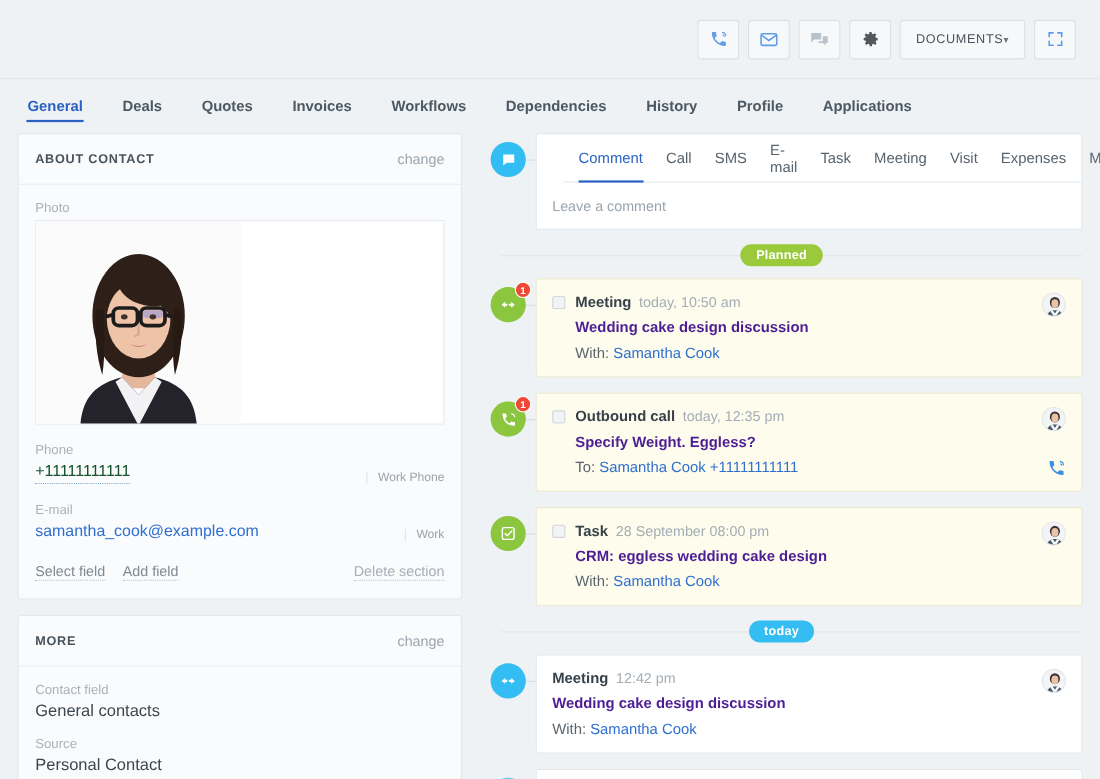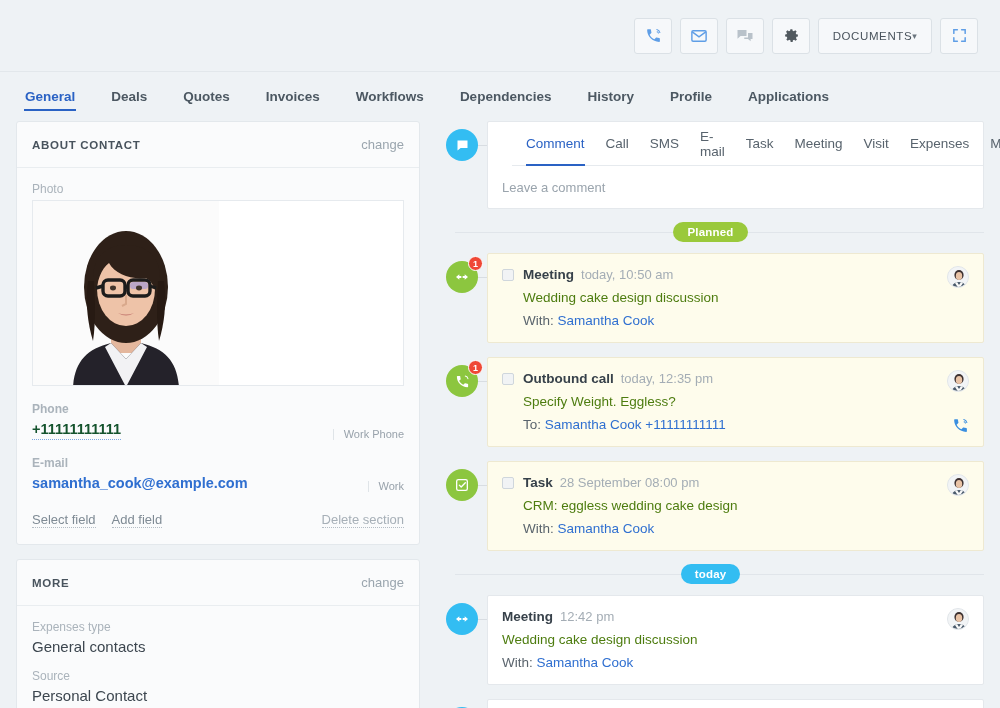--- a/index.html
+++ b/index.html
@@ -118,21 +118,21 @@
   .photo-box {
     border: 1px solid #e6eaee;
     background: #fff;
     height: 186px;
     overflow: hidden;
     display: flex; align-items: flex-start;
   }
   .photo-inner { width: 186px; height: 186px; position: relative; background: #fdfdfd; }
 
   .field-row { margin-top: 16px; display: flex; align-items: flex-end; }
-  .field-row .fl { flex: 1; min-width: 0; font-weight: bold; }
+  .field-row .fl { flex: 1; min-width: 0; }
   .val-dotted {
     font-size: 14.5px; color: #14532d;
     border-bottom: 1px dotted #7ea7de;
     display: inline-block;
     padding-bottom: 2px;
     cursor: pointer;
   }
   .val-plain {
     font-size: 14.5px; color: #2f6fd0; cursor: pointer;
   }
@@ -254,23 +254,24 @@
     width: 12px; height: 12px;
     border: 1px solid #cfd6dc;
     background: #f1f3f5;
     border-radius: 2px;
     margin-right: 9px; flex: none;
     cursor: pointer;
   }
   .etype { font-size: 13.5px; font-weight: bold; color: #37414a; }
   .etime { font-size: 13px; color: #a4adb5; margin-left: 7px; }
   .esubject {
-    font-size: 13.5px; color: #4d7c0f;
+    font-size: 13.5px; color: #4c1d95;
     margin-top: 8px; margin-left: 21px;
     cursor: pointer;
+    font-weight: bold;
   }
   .ewith {
     font-size: 13.5px; color: #5a646d;
     margin-top: 8px; margin-left: 21px;
   }
   .ewith .lnk { color: #2f6fd0; cursor: pointer; }
   .entry.no-chk .esubject, .entry.no-chk .ewith { margin-left: 0; }
 
   .avatar {
     position: absolute; top: 12px; right: 14px;
@@ -430,21 +431,21 @@
     </div>
 
     <div class="card">
       <div class="card-head">
         <h3>MORE</h3>
         <div class="spacer"></div>
         <span class="change-link">change</span>
       </div>
       <div class="card-body">
         <div class="more-field">
-          <div class="field-label">Expenses type</div>
+          <div class="field-label">Contact field</div>
           <div class="more-val">General contacts</div>
         </div>
         <div class="more-field">
           <div class="field-label">Source</div>
           <div class="more-val">Personal Contact</div>
         </div>
       </div>
     </div>
   </div>
 

